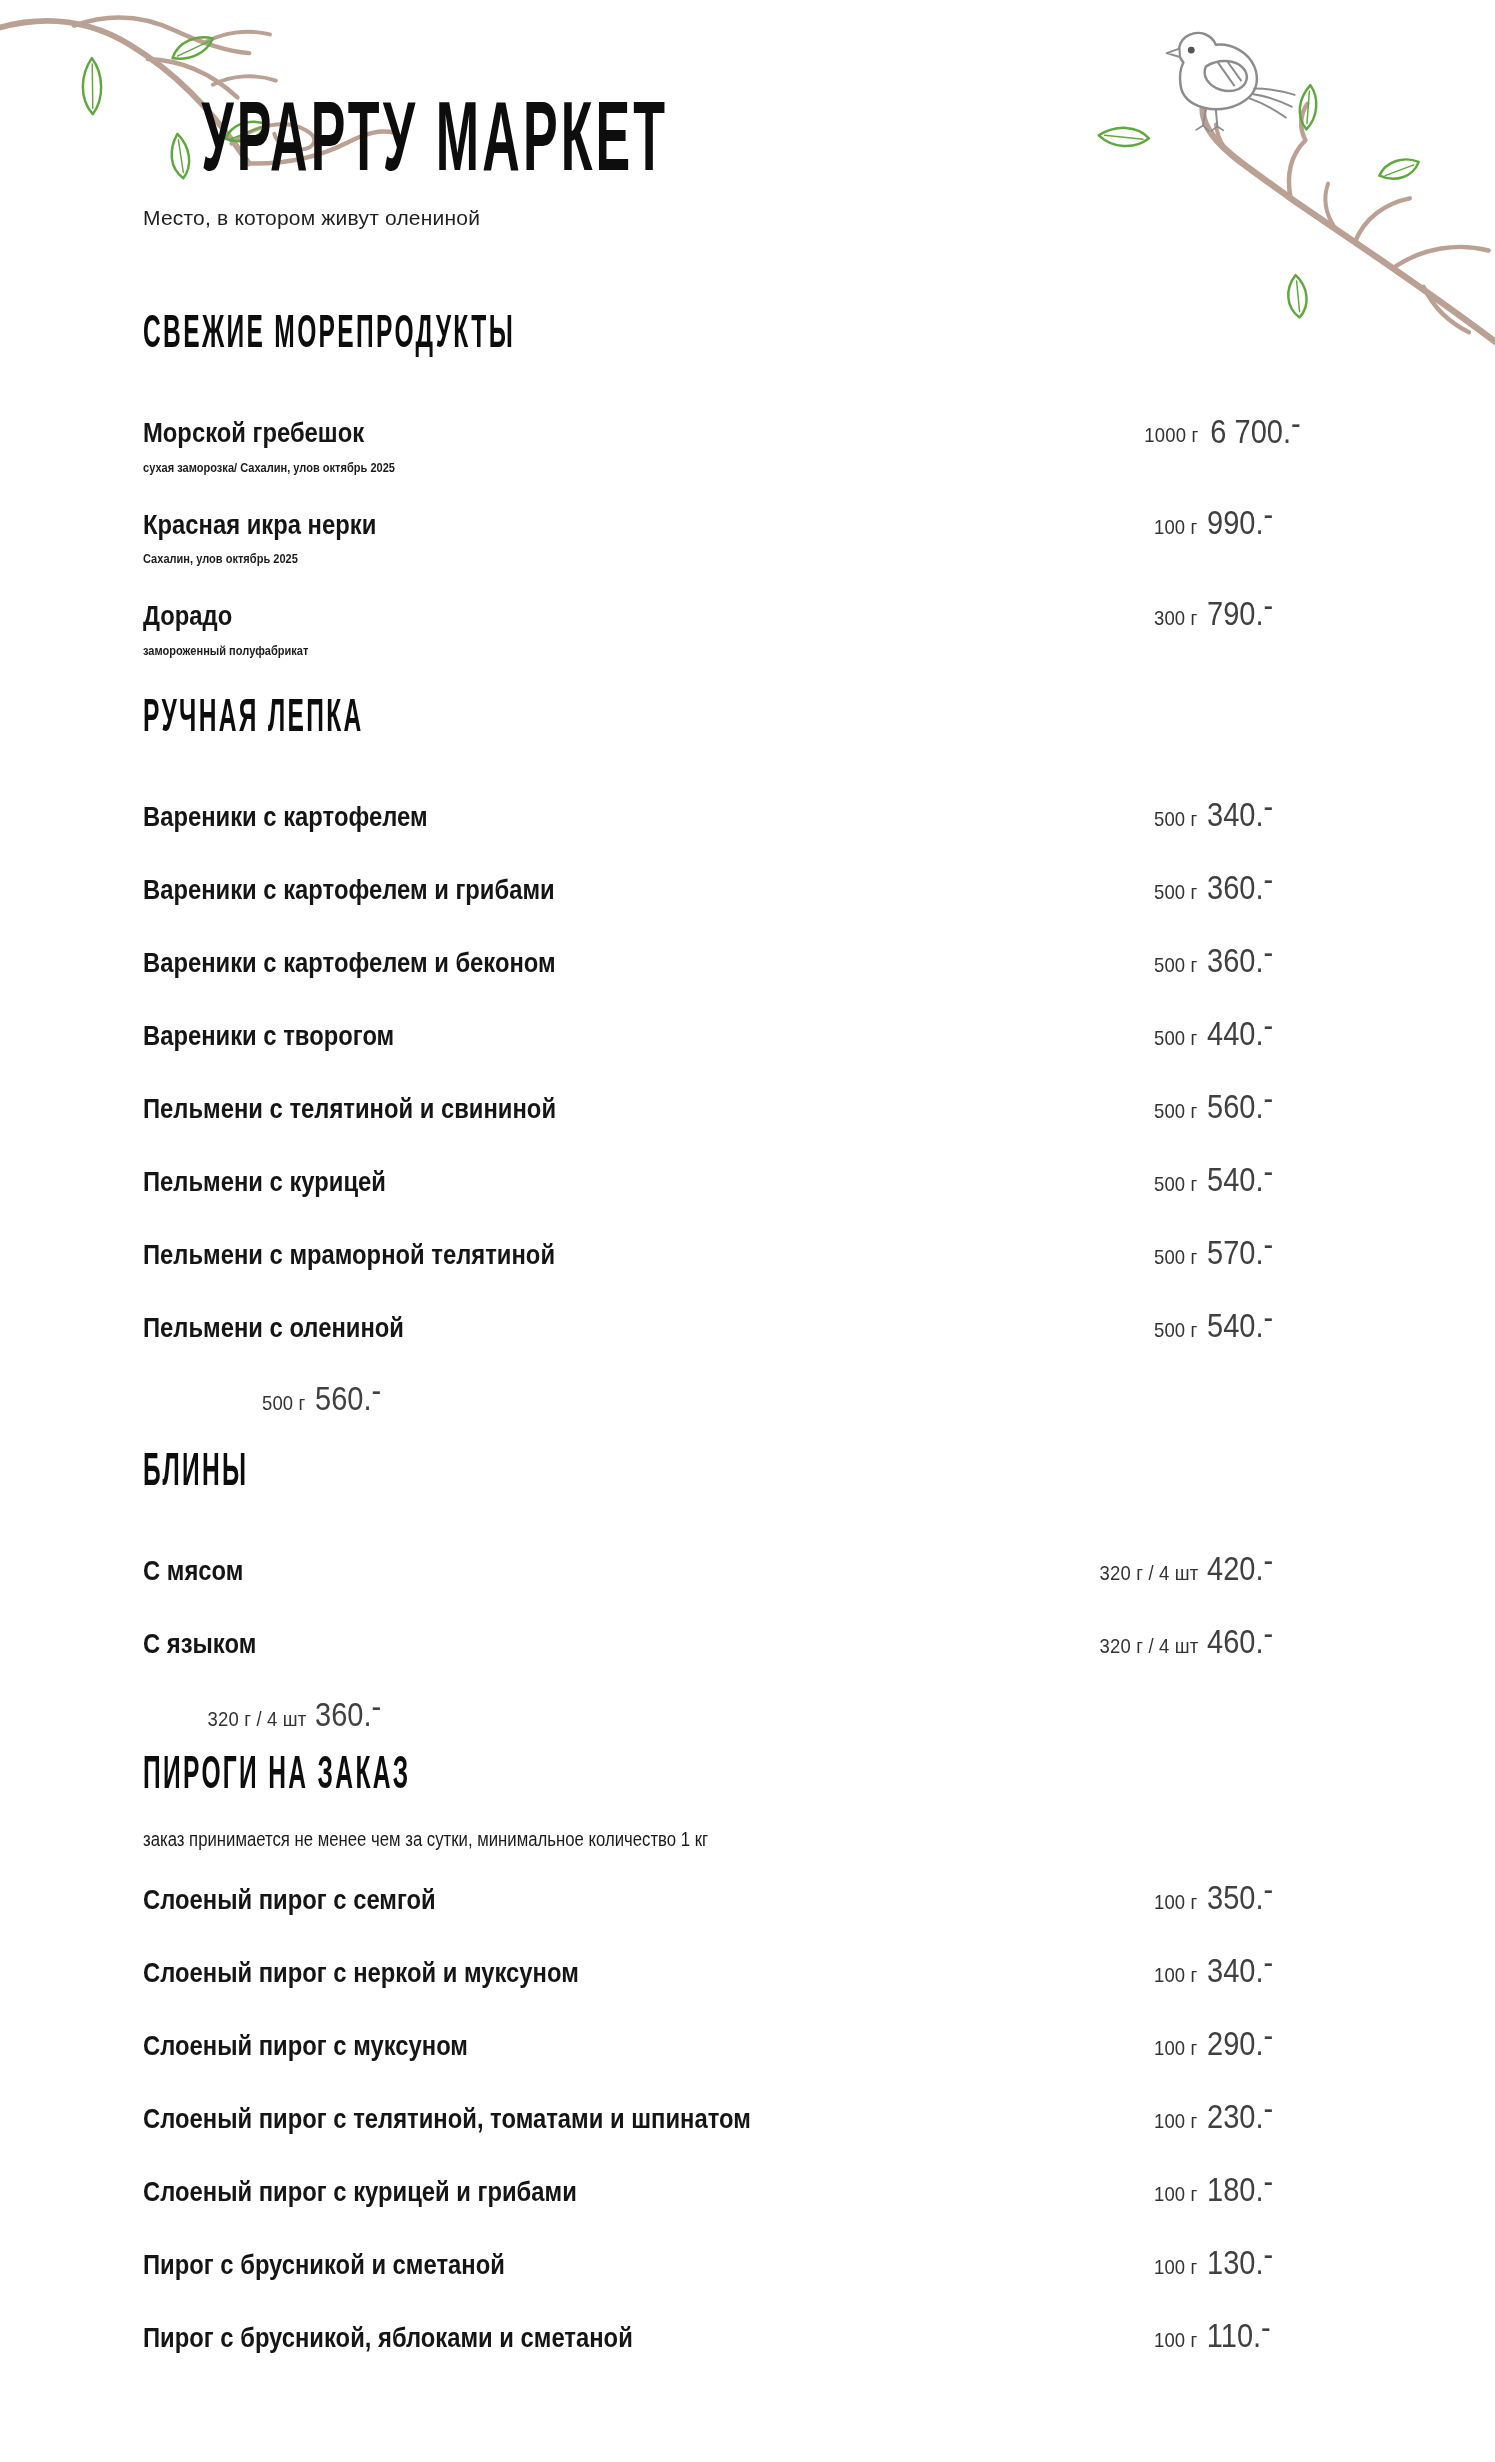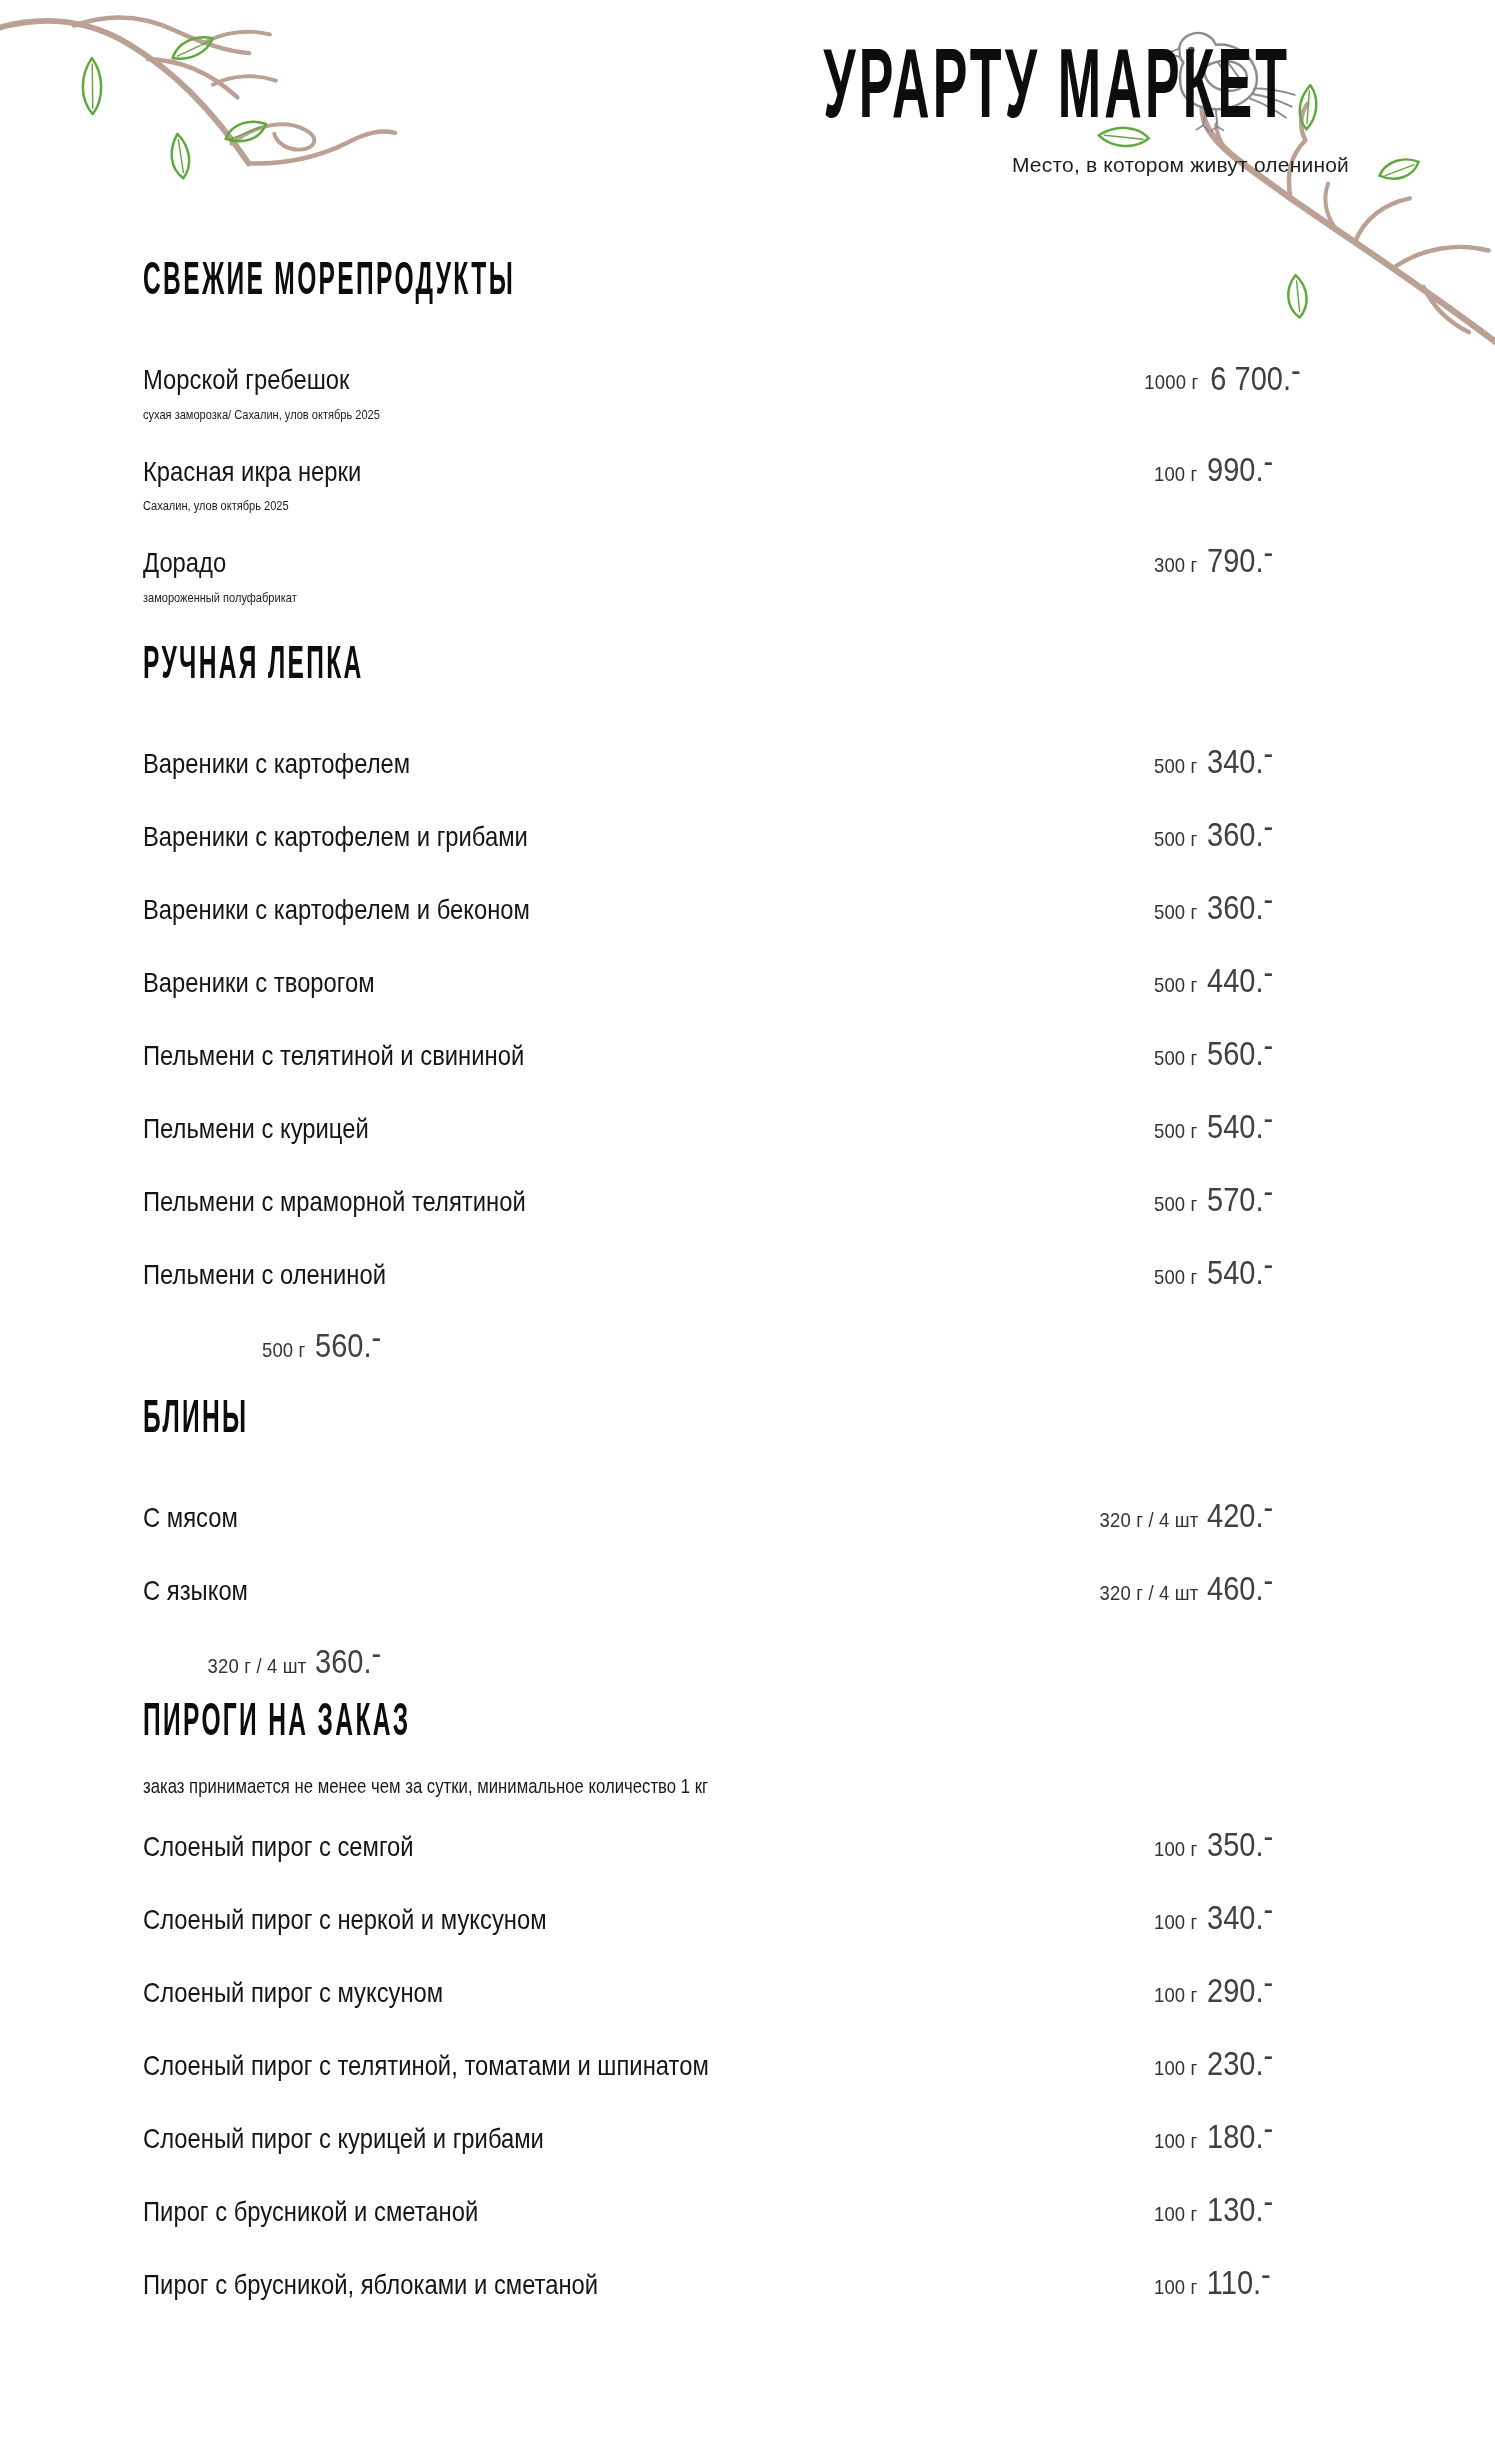--- a/index.html
+++ b/index.html
@@ -6,38 +6,38 @@
   .page {
     position:relative; width:1495px; height:2462px; background:#ffffff;
     overflow:hidden; font-family:"Liberation Sans","DejaVu Sans",sans-serif; color:#111111;
   }
   .decor-left  { position:absolute; left:0; top:0; }
   .decor-right { position:absolute; right:0; top:10.8px; }
 
   .content { position:relative; padding:0 146px 0 143px; }
 
   
-  .header { padding-top:67px; text-align:right; }
+  .header { padding-top:120px; text-align:left; }
   .title { margin:0; font-size:65px; line-height:1; font-weight:700; letter-spacing:3.9px; color:#0d0d0d; white-space:nowrap; }
   .title-scale { display:inline-block; transform:scale(0.80,1.50); transform-origin:center bottom; }
   .subtitle { margin:20.7px 0 0; font-size:21px; line-height:24.6px; font-weight:400; color:#1f1f1f; letter-spacing:0.2px; }
 
   
   .section-0 { margin-top:91px; }
   .section-1 { margin-top:47px; }
   .section-2 { margin-top:44px; }
   .section-3 { margin-top:29.5px; }
   .section-title { margin:0 0 49px; font-size:31.5px; line-height:1.15; font-weight:700; letter-spacing:3px; color:#0d0d0d; white-space:nowrap;text-decoration:underline; }
   .hscale { display:inline-block; transform:scale(0.78,1.45); transform-origin:left bottom; }
   .section-note { margin:-18.7px 0 22.7px; font-size:19.7px; line-height:21.7px; color:#1a1a1a; }
 
   
   .row { display:flex; align-items:baseline; margin-bottom:31.5px; }
   .row.has-desc { margin-bottom:22.7px; }
-  .cell-name { flex:1 1 auto; min-width:0; }
+  .cell-name { flex:1 1 auto; min-width:0;font-weight:bold; }
   .item-name { font-size:28px; line-height:1.02; color:#151515; }
   .item-desc { margin-top:13px; font-size:13px; line-height:1.1; color:#1c1c1c; }
   .cell-weight { width:163px; flex:0 0 auto; text-align:right; font-size:21px; color:#333333; letter-spacing:0.2px; }
   .cell-price { width:151px; flex:0 0 auto; font-size:33px; color:#404040; line-height:1; }
   .cond  { display:inline-block; transform:scaleX(0.85); transform-origin:left center; white-space:nowrap; }
   .condr { display:inline-block; transform:scaleX(0.88); transform-origin:right center; white-space:nowrap; }
   .price-dash { vertical-align:0.24em; }
 </style>
 </head>
 <body>

